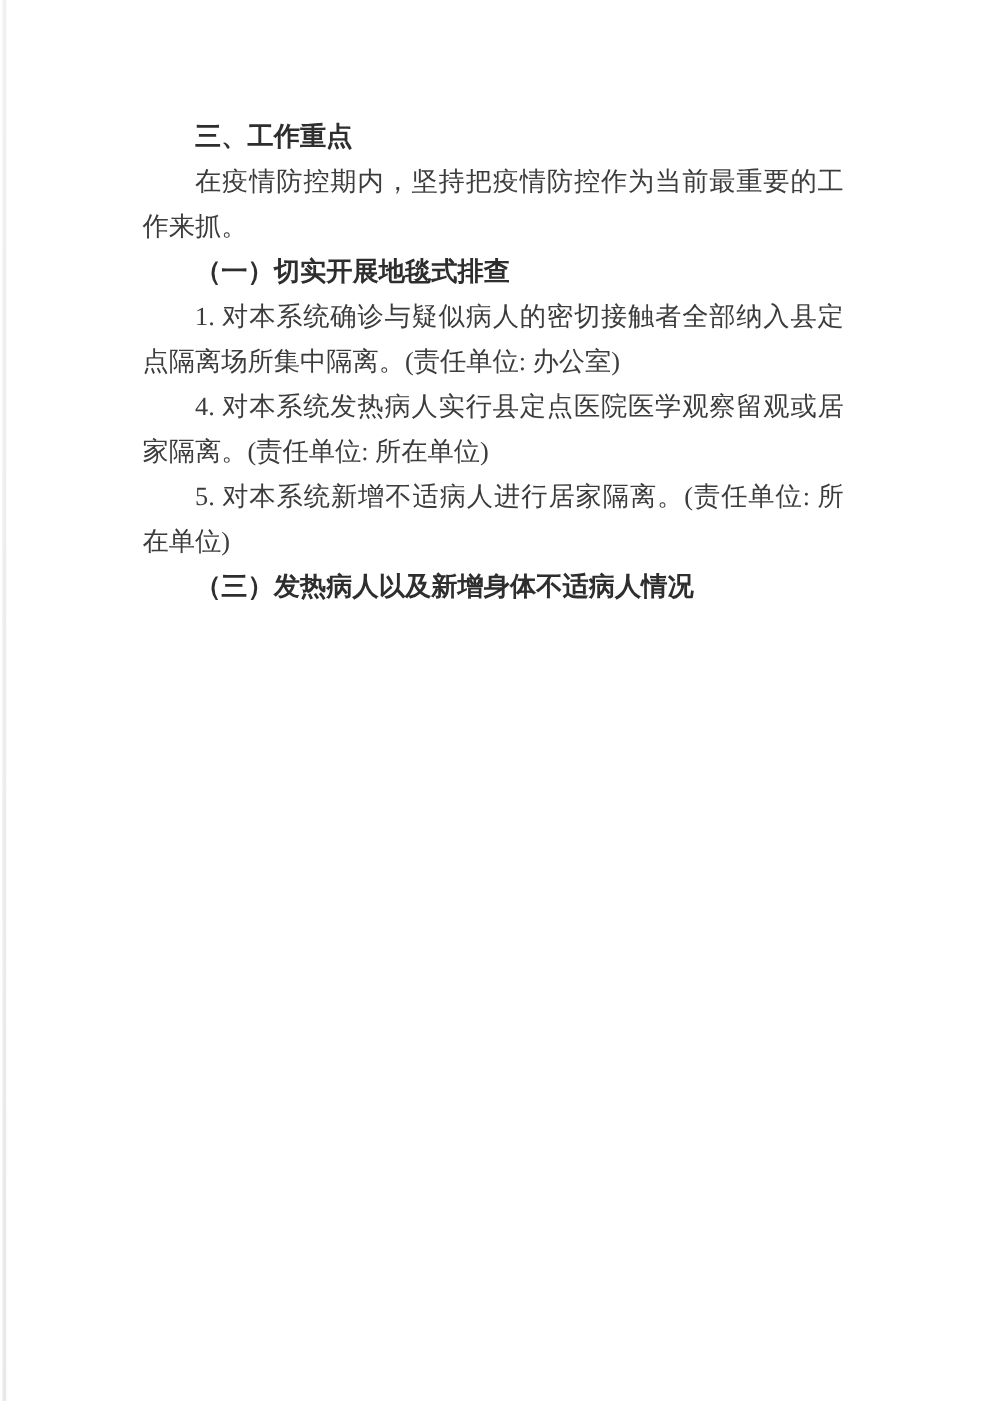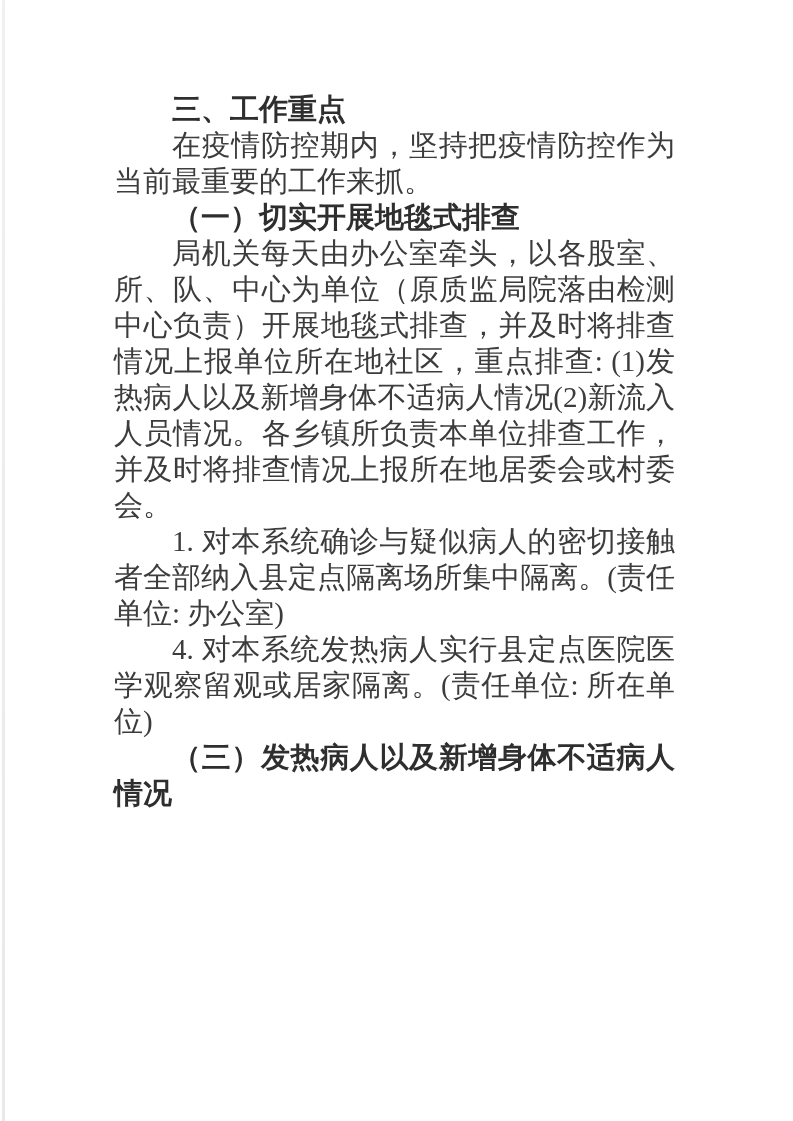--- a/index.html
+++ b/index.html
@@ -22,21 +22,21 @@
     height: 100%;
     background: linear-gradient(to bottom, #ededed, #e3e3e3);
     opacity: 0.8;
   }
   .text-block {
     position: absolute;
     left: 114px;
     top: 91px;
     width: 561px;
     font-family: "Liberation Serif", "DejaVu Serif", serif;
-    font-size: 29px;
+    font-size: 21px;
     line-height: 36px;
     color: #3c3c3c;
     text-align: justify;
   }
   .text-block p {
     margin: 0;
     padding: 0;
     text-indent: 2em;
   }
   .text-block p.heading {
@@ -46,18 +46,18 @@
 </style>
 </head>
 <body>
 
 <div class="page">
   <div class="scan-edge"></div>
   <div class="text-block">
     <p class="heading">三、工作重点</p>
     <p class="body">在疫情防控期内，坚持把疫情防控作为当前最重要的工作来抓。</p>
     <p class="heading">（一）切实开展地毯式排查</p>
-    <p class="body">局机关每天由办公室牵头，以各股室、所、队、中心为单位（原质监局院落由检测中心负责）开展地毯式排查，并及时将排查情况上报单位所在地社区，重点排查: (1)发热病人以及新增身体不适病人情况(2)新流入人员情况。各乡镇所负责本单位排查工作，并及时将排查情况上报所在地居委会或村委会。</p>
     <p class="body">1. 对本系统确诊与疑似病人的密切接触者全部纳入县定点隔离场所集中隔离。(责任单位: 办公室)</p>
     <p class="body">4. 对本系统发热病人实行县定点医院医学观察留观或居家隔离。(责任单位: 所在单位)</p>
+    <p class="body">5. 对本系统新增不适病人进行居家隔离。(责任单位: 所在单位)</p>
     <p class="heading">（三）发热病人以及新增身体不适病人情况</p>
   </div>
 </div>
 
 </body></html>

